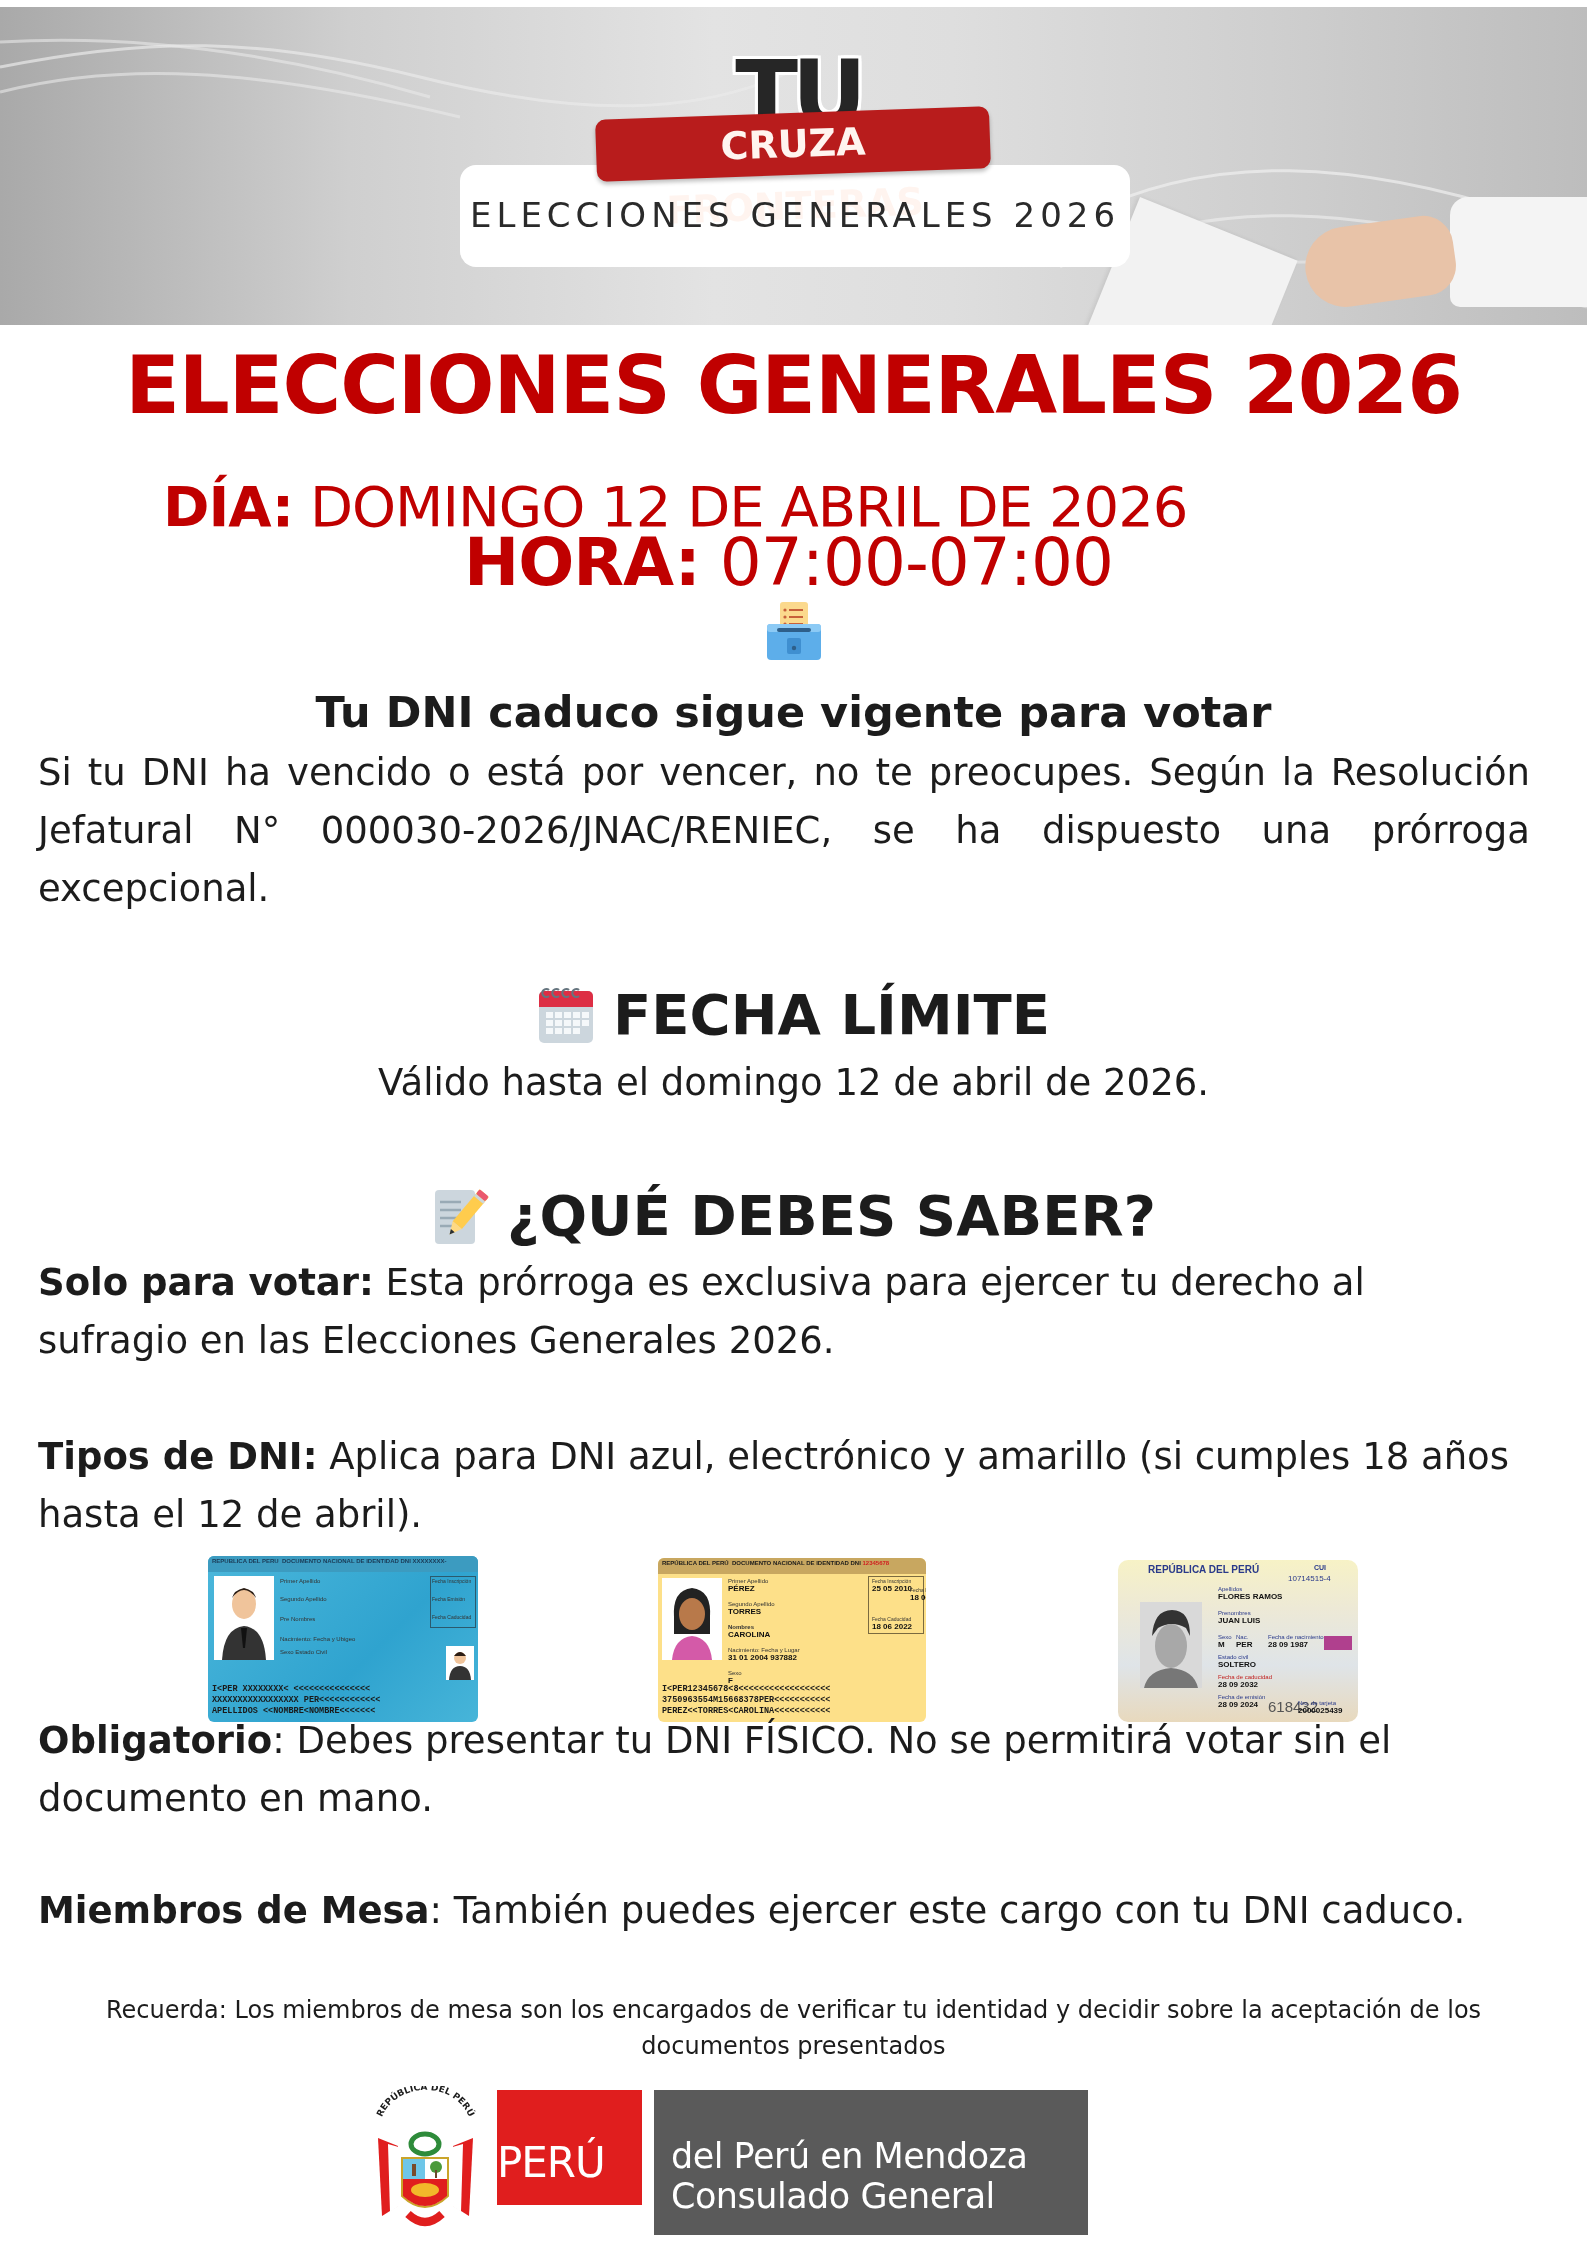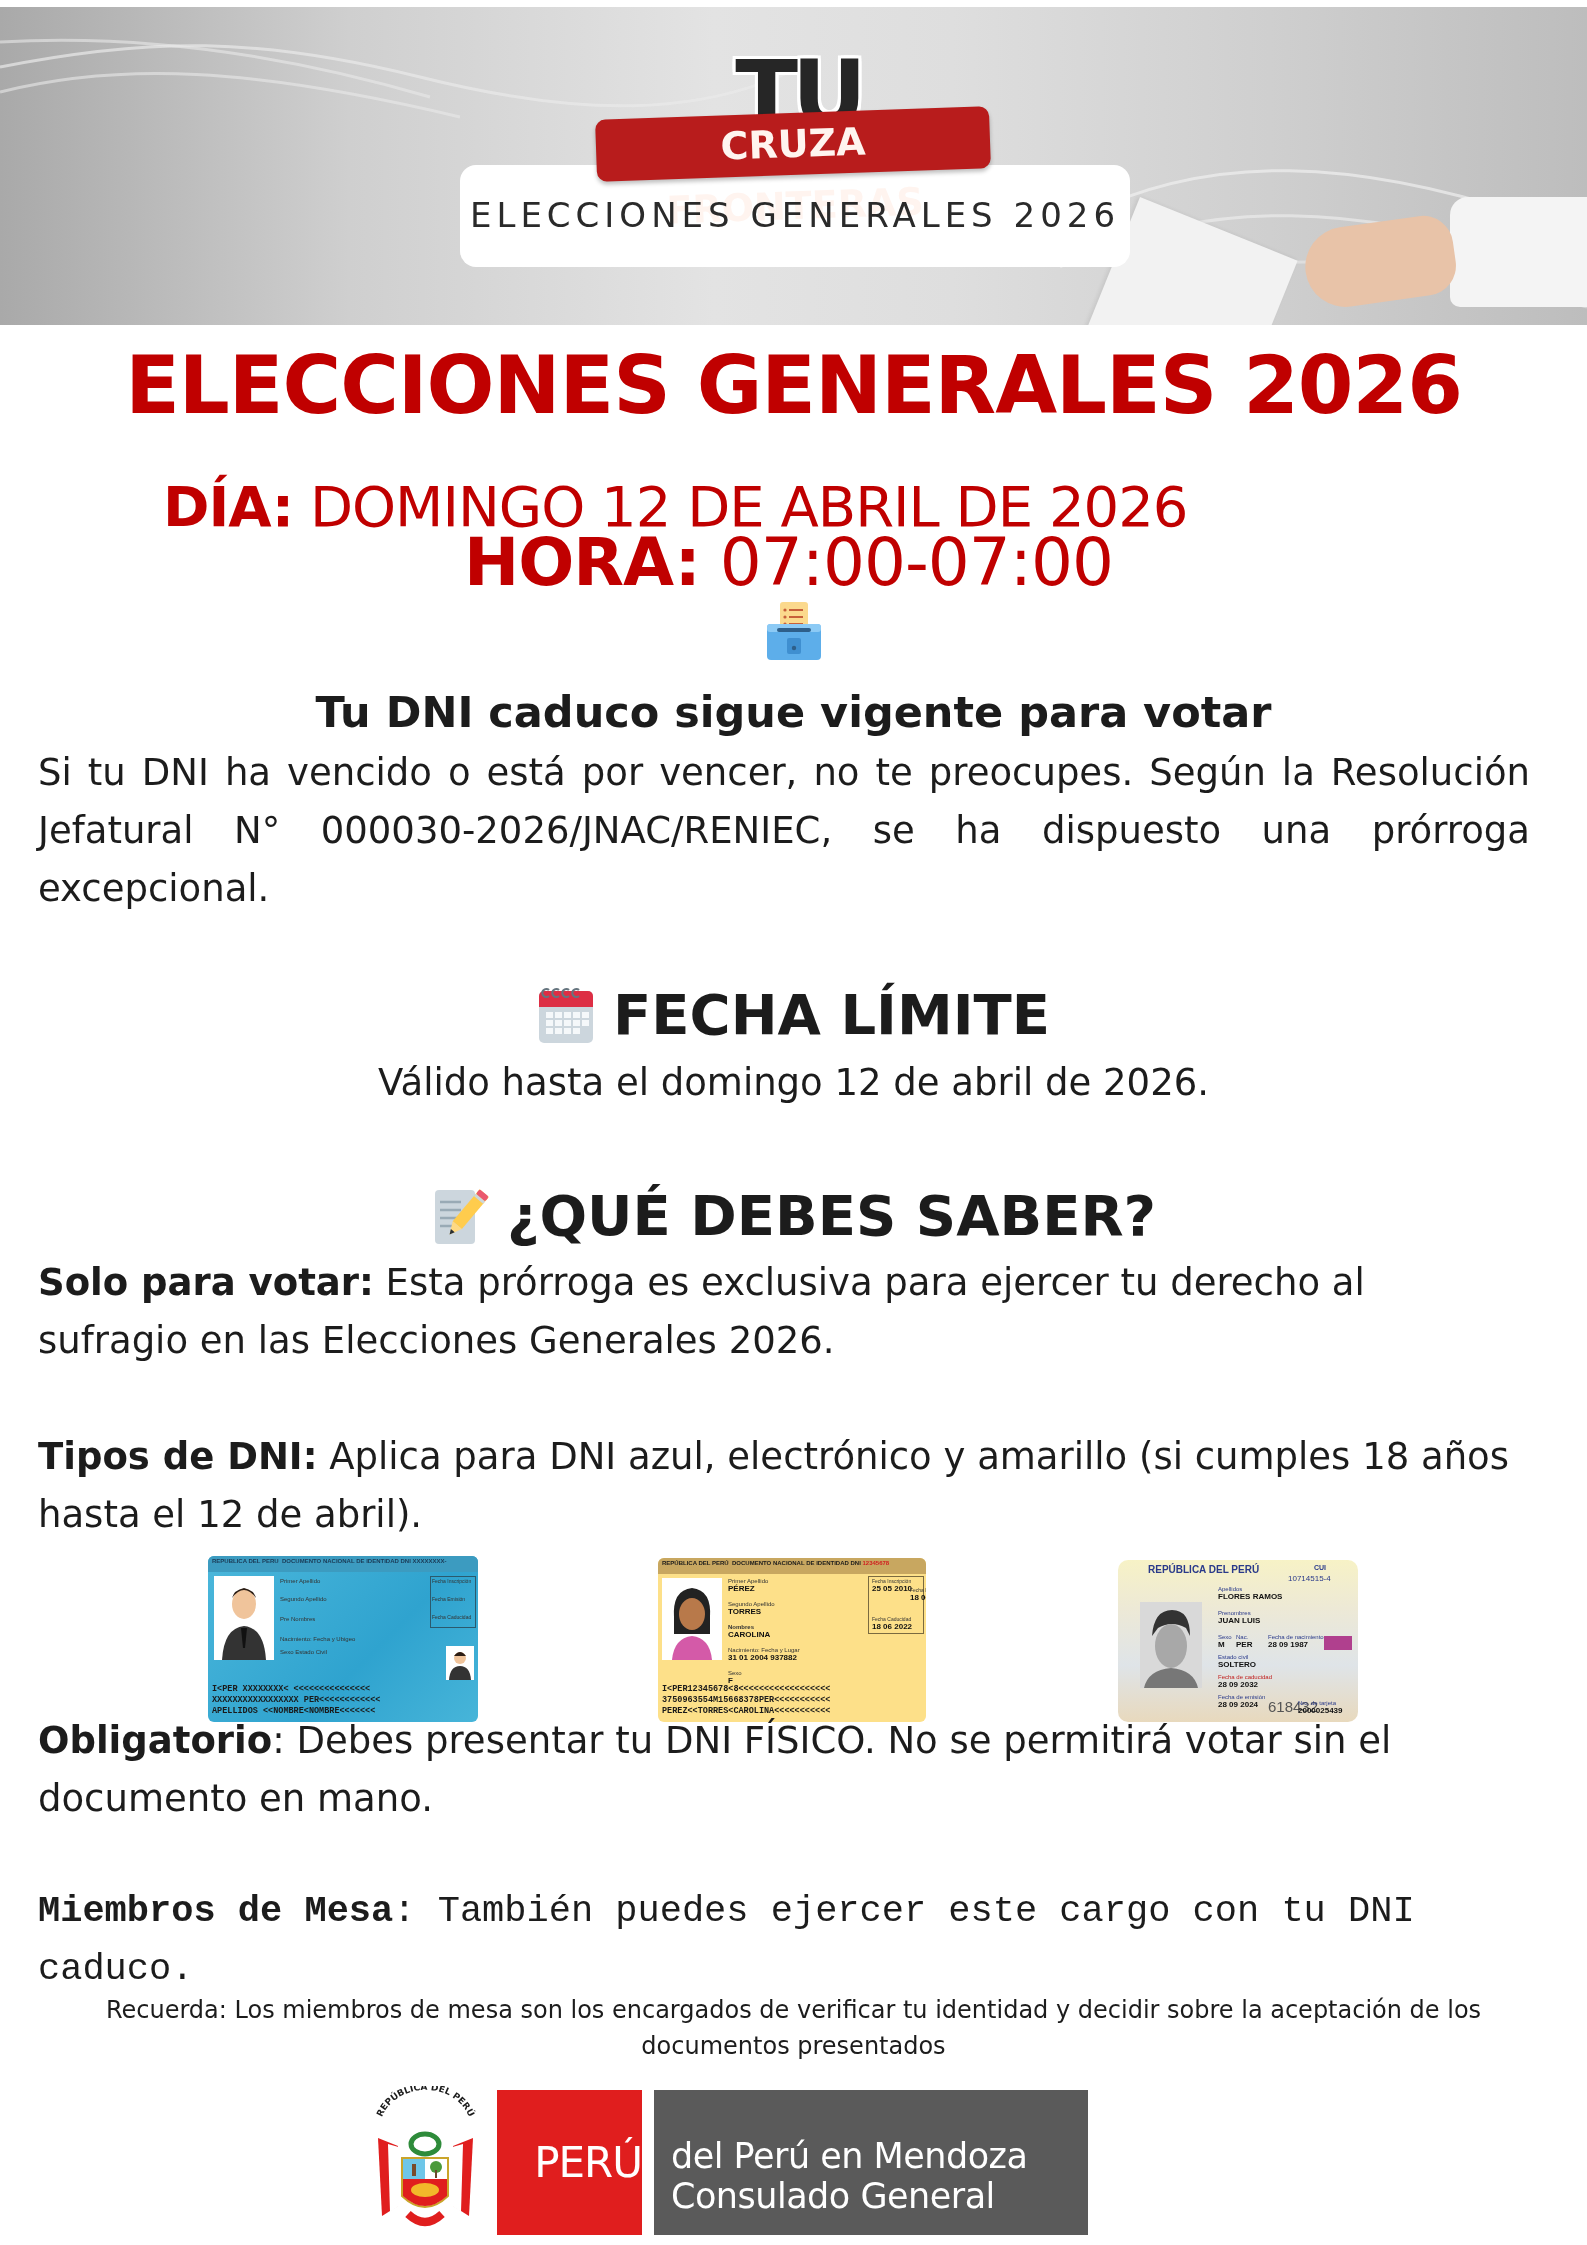--- a/index.html
+++ b/index.html
@@ -114,23 +114,23 @@
   .card .field b { font-size: 8px; display: block; color: #111; }
   .card .box { position: absolute; border: 1px solid #2b5a6d; }
 
   
   .note {
     position: absolute; left: 30px; top: 1992px; width: 1527px; text-align: center;
     font-family: "DejaVu Sans", sans-serif; font-size: 24px; line-height: 36px; color: #1c1c1c;
   }
   .coat { position: absolute; left: 368px; top: 2086px; width: 115px; height: 145px; }
   .peru-box {
-    position: absolute; left: 497px; top: 2090px; width: 145px; height: 145px;
+    position: absolute; left: 497px; top: 2090px; width: 145px; height: 115px;
     background: #e01e1e; color: #ffffff; font-family: "DejaVu Sans", sans-serif;
-    font-size: 42px; line-height: 145px; text-align: right; letter-spacing: -1px;
+    font-size: 42px; line-height: 145px; text-align: left; letter-spacing: -1px;
   }
   .consulado-box {
     position: absolute; left: 654px; top: 2090px; width: 434px; height: 145px;
     background: #5a5a5a; color: #ffffff; font-family: "DejaVu Sans", sans-serif;
     font-size: 35px; line-height: 40px; padding: 46px 0 0 17px; letter-spacing: -0.5px;
   }
 </style>
 </head>
 <body>
 
@@ -323,21 +323,21 @@
   <div class="field" style="left:100px; top:134px; color:#2a3a8a;">Fecha de emisión<b>28 09 2024</b></div>
   <div class="field" style="left:150px; top:138px; font-size:15px; color:#555;">618432</div>
   <div class="field" style="left:180px; top:140px; color:#2a3a8a;">Nro. de tarjeta<b>2000025439</b></div>
   <div style="position:absolute; left:206px; top:76px; width:28px; height:14px; background:#b0408e;"></div>
 </div>
 
 <p class="para" style="top:1712px; width:1450px;">
   <strong>Obligatorio</strong><span>: Debes presentar tu DNI FÍSICO. No se permitirá votar sin el documento en mano.</span>
 </p>
 
-<p class="para" style="top:1882px;font-family:Liberation Mono, monospace;">
+<p class="para" style="top:1882px;">
   <strong>Miembros de Mesa</strong><span>: También puedes ejercer este cargo con tu DNI caduco.</span>
 </p>
 
 <p class="note">Recuerda: Los miembros de mesa son los encargados de verificar tu identidad y decidir sobre la aceptación de los documentos presentados</p>
 
 <svg class="coat" viewBox="0 0 115 145">
   <defs>
       <path id="arcPath" d="M12 38 A 46 40 0 0 1 103 38"></path>
     </defs>
   <text font-family="DejaVu Sans, sans-serif" font-size="9" font-weight="bold" fill="#1c1c1c"><textPath href="#arcPath" startOffset="50%" text-anchor="middle">REPÚBLICA DEL PERÚ</textPath></text>

